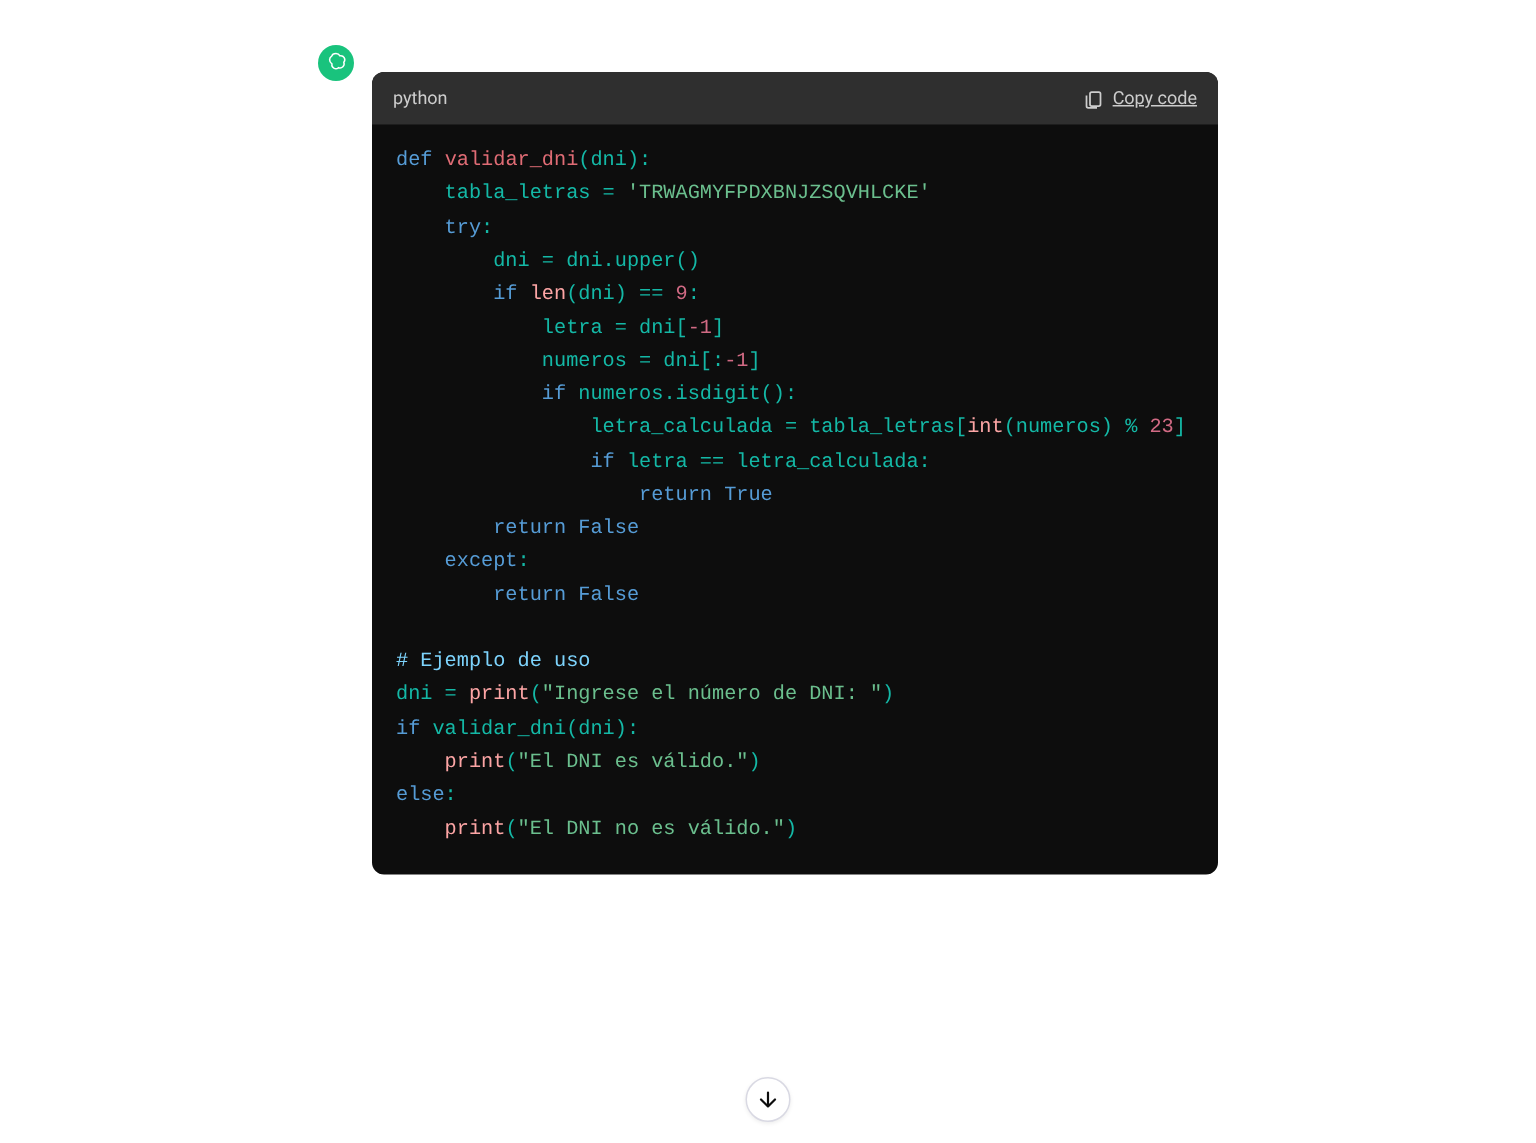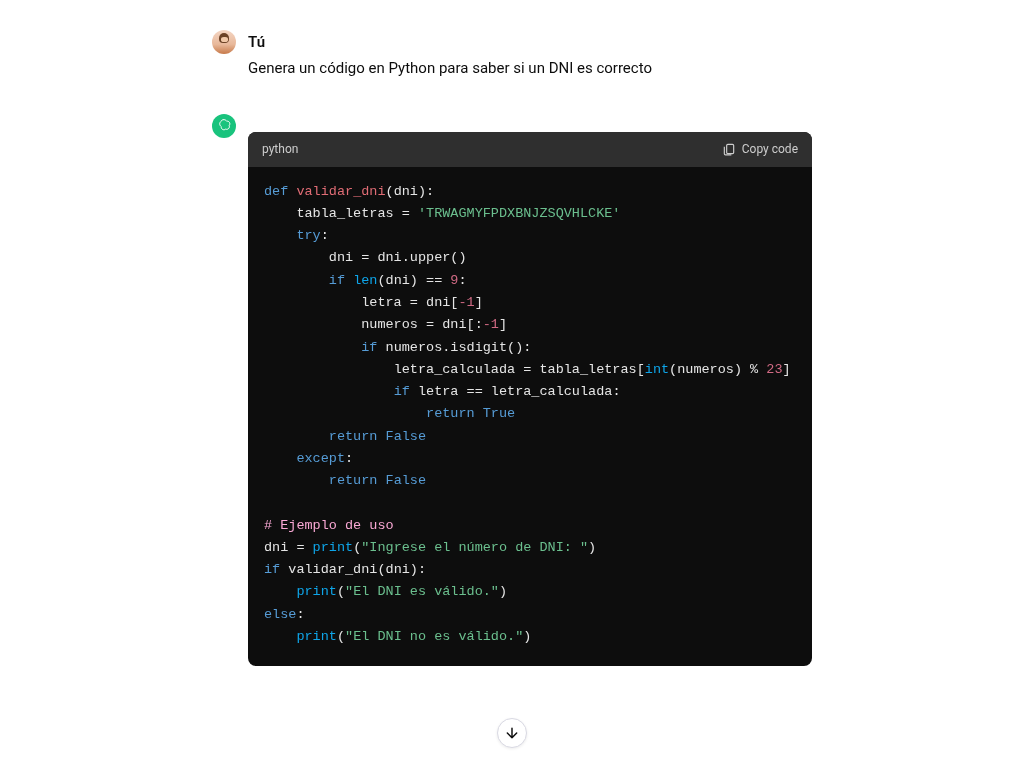--- a/index.html
+++ b/index.html
@@ -84,39 +84,40 @@
     justify-content: space-between;
     align-items: center;
   }
   .copybtn {
     display: flex;
     align-items: center;
     gap: 6px;
     cursor: pointer;
     color: #cdcdcd;
     font-size: 12px;
+    text-decoration: underline;
   }
   .copybtn svg { width: 14px; height: 14px; }
   pre {
     padding: 14px 16px 18px 16px;
     overflow-x: auto;
     font-family: "Consolas", "Monaco", "Courier New", monospace;
     font-size: 13.5px;
     line-height: 1.65;
     color: #fff;
     white-space: pre;
   }
   .tok-kw   { color: #569cd6; }   
   .tok-fn   { color: #e06c75; text-align: right; }   
   .tok-str  { color: #6bbf8e; margin-top: 41px; }   
   .tok-num  { color: #d16a84; }   
   .tok-bool { color: #569cd6; text-align: center; }
-  .tok-id   { color: #e5e5e5; font-family: Liberation Mono, monospace; }
-  .tok-bi   { color: #0ea5e9; }   
-  .tok-cm   { color: #f9a8d4; }   
+  .tok-id   { color: #14b8a6; font-family: Liberation Mono, monospace; }
+  .tok-bi   { color: #fca5a5; }   
+  .tok-cm   { color: #7dd3fc; }   
   .scrolldown {
     position: absolute;
     left: 50%;
     transform: translateX(-50%);
     bottom: 14px;
     width: 30px;
     height: 30px;
     border-radius: 50%;
     background: #fff;
     border: 1px solid #d9d9e3;
@@ -128,27 +129,20 @@
   }
   .scrolldown svg { width: 16px; height: 16px; color: #0d0d0d; }
   .page { position: relative; width: 1024px; height: 762px; margin: 0 auto; overflow: hidden; }
 </style>
 </head>
 <body>
 
 <div class="page">
   <div class="container">
 
-    <div class="message">
-      <div class="avatar user"></div>
-      <div class="body">
-        <div class="name">Tú</div>
-        <div class="text">Genera un código en Python para saber si un DNI es correcto</div>
-      </div>
-    </div>
 
     <div class="message">
       <div class="avatar bot">
         <svg viewBox="0 0 24 24" fill="none" stroke="#fff" stroke-width="1.5">
           <path d="M12 2.5c1.7 0 3.2.9 4 2.3 1.6-.3 3.3.4 4.2 1.9.9 1.5.7 3.3-.4 4.6.6 1.5.3 3.3-.9 4.5-1.2 1.2-3 1.5-4.5.9-1.3 1.1-3.1 1.3-4.6.4-1.5-.9-2.2-2.6-1.9-4.2C6.5 12 5.6 10.5 5.6 8.8c0-1.7.9-3.2 2.3-4 .3-1.6 1.9-2.3 4.1-2.3z"></path>
         </svg>
       </div>
       <div class="body">
 
         <div class="codeblock">

